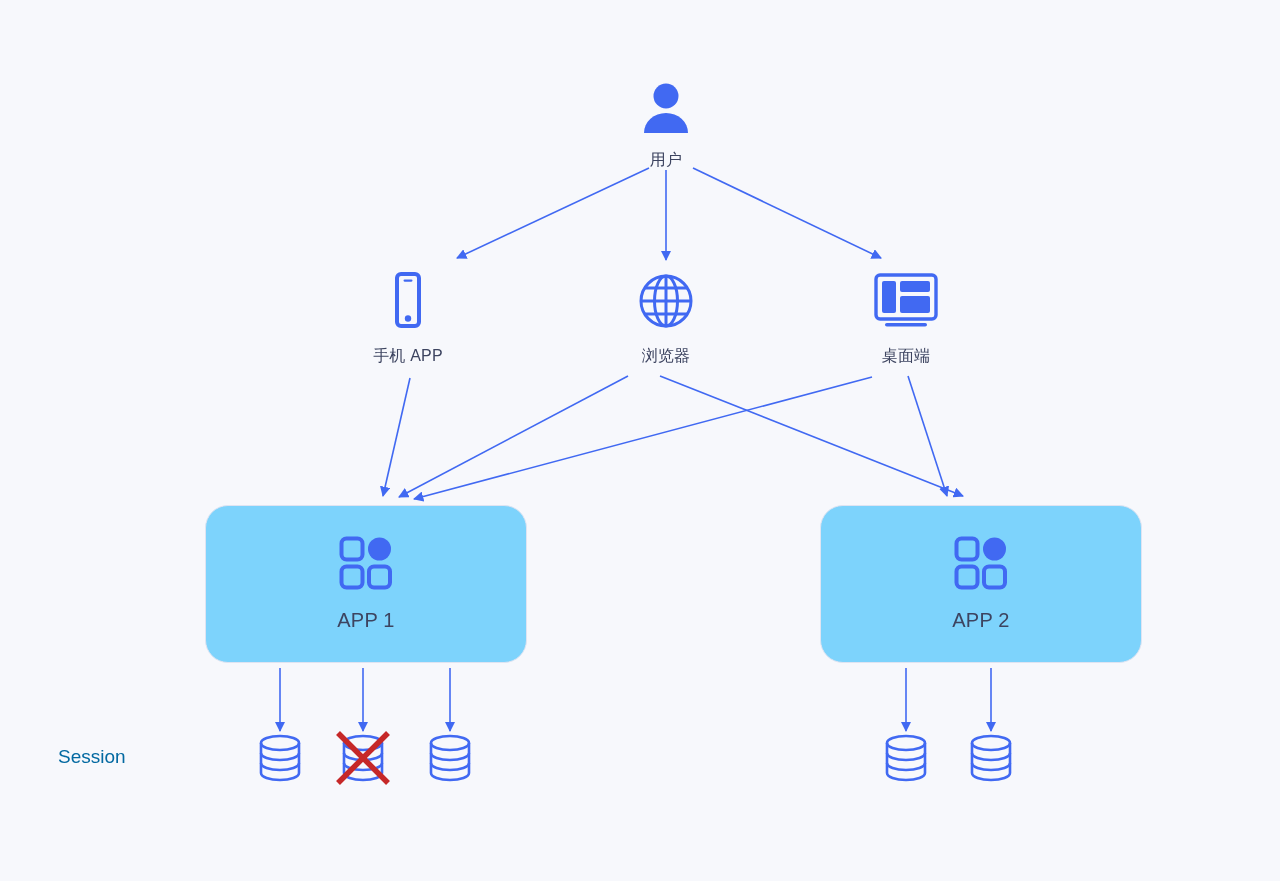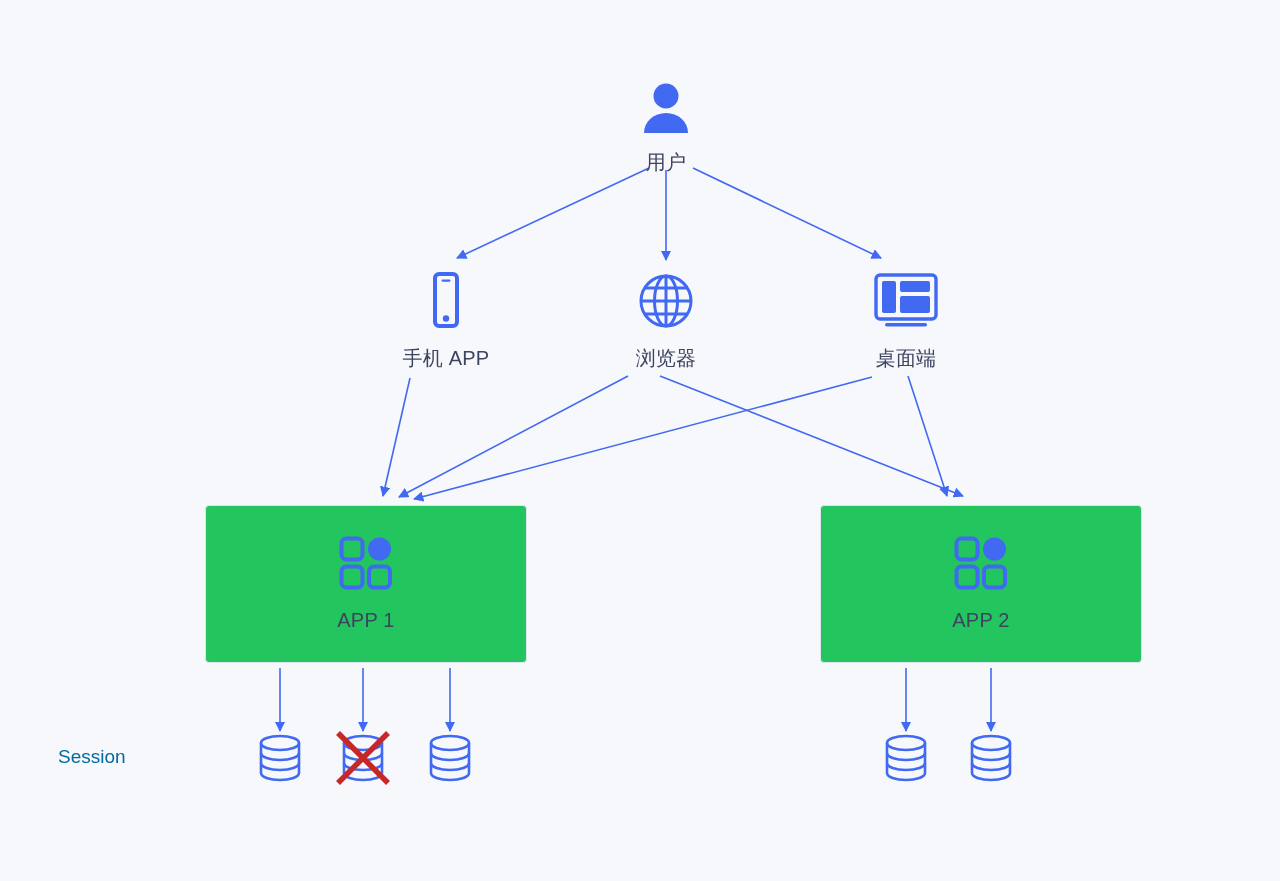--- a/index.html
+++ b/index.html
@@ -31,51 +31,51 @@
 
   .node {
     position: absolute;
     display: flex;
     flex-direction: column;
     align-items: center;
     justify-content: flex-start;
   }
   .node-label {
     margin-top: 8px;
-    font-size: 20px;
+    font-size: 16px;
     color: #3d4460;
     letter-spacing: 0.2px;
     white-space: nowrap;
     line-height: 1.2;
   }
 
   
   #node-user {
     left: 606px;
     top: 78px;
     width: 120px;
   }
   #node-user .node-label { margin-top: 10px; }
 
   
-  #node-mobile { left: 386px; top: 272px; width: 120px; }
+  #node-mobile { left: 348px; top: 272px; width: 120px; }
   #node-browser { left: 606px; top: 272px; width: 120px; }
   #node-desktop { left: 846px; top: 272px; width: 120px; }
   #node-mobile .node-label,
   #node-browser .node-label,
   #node-desktop .node-label { margin-top: 12px; }
 
   
   .app-box {
     position: absolute;
     width: 320px;
     height: 156px;
-    background: #22c55e;
+    background: #7dd3fc;
     border: 1px solid #dfe4f2;
-    border-radius: 4px;
+    border-radius: 23px;
     display: flex;
     flex-direction: column;
     align-items: center;
     justify-content: center;
   }
   #app-1 { left: 205px; top: 505px; }
   #app-2 { left: 820px; top: 505px; }
   .app-box .node-label {
     margin-top: 14px;
     font-size: 20px;

